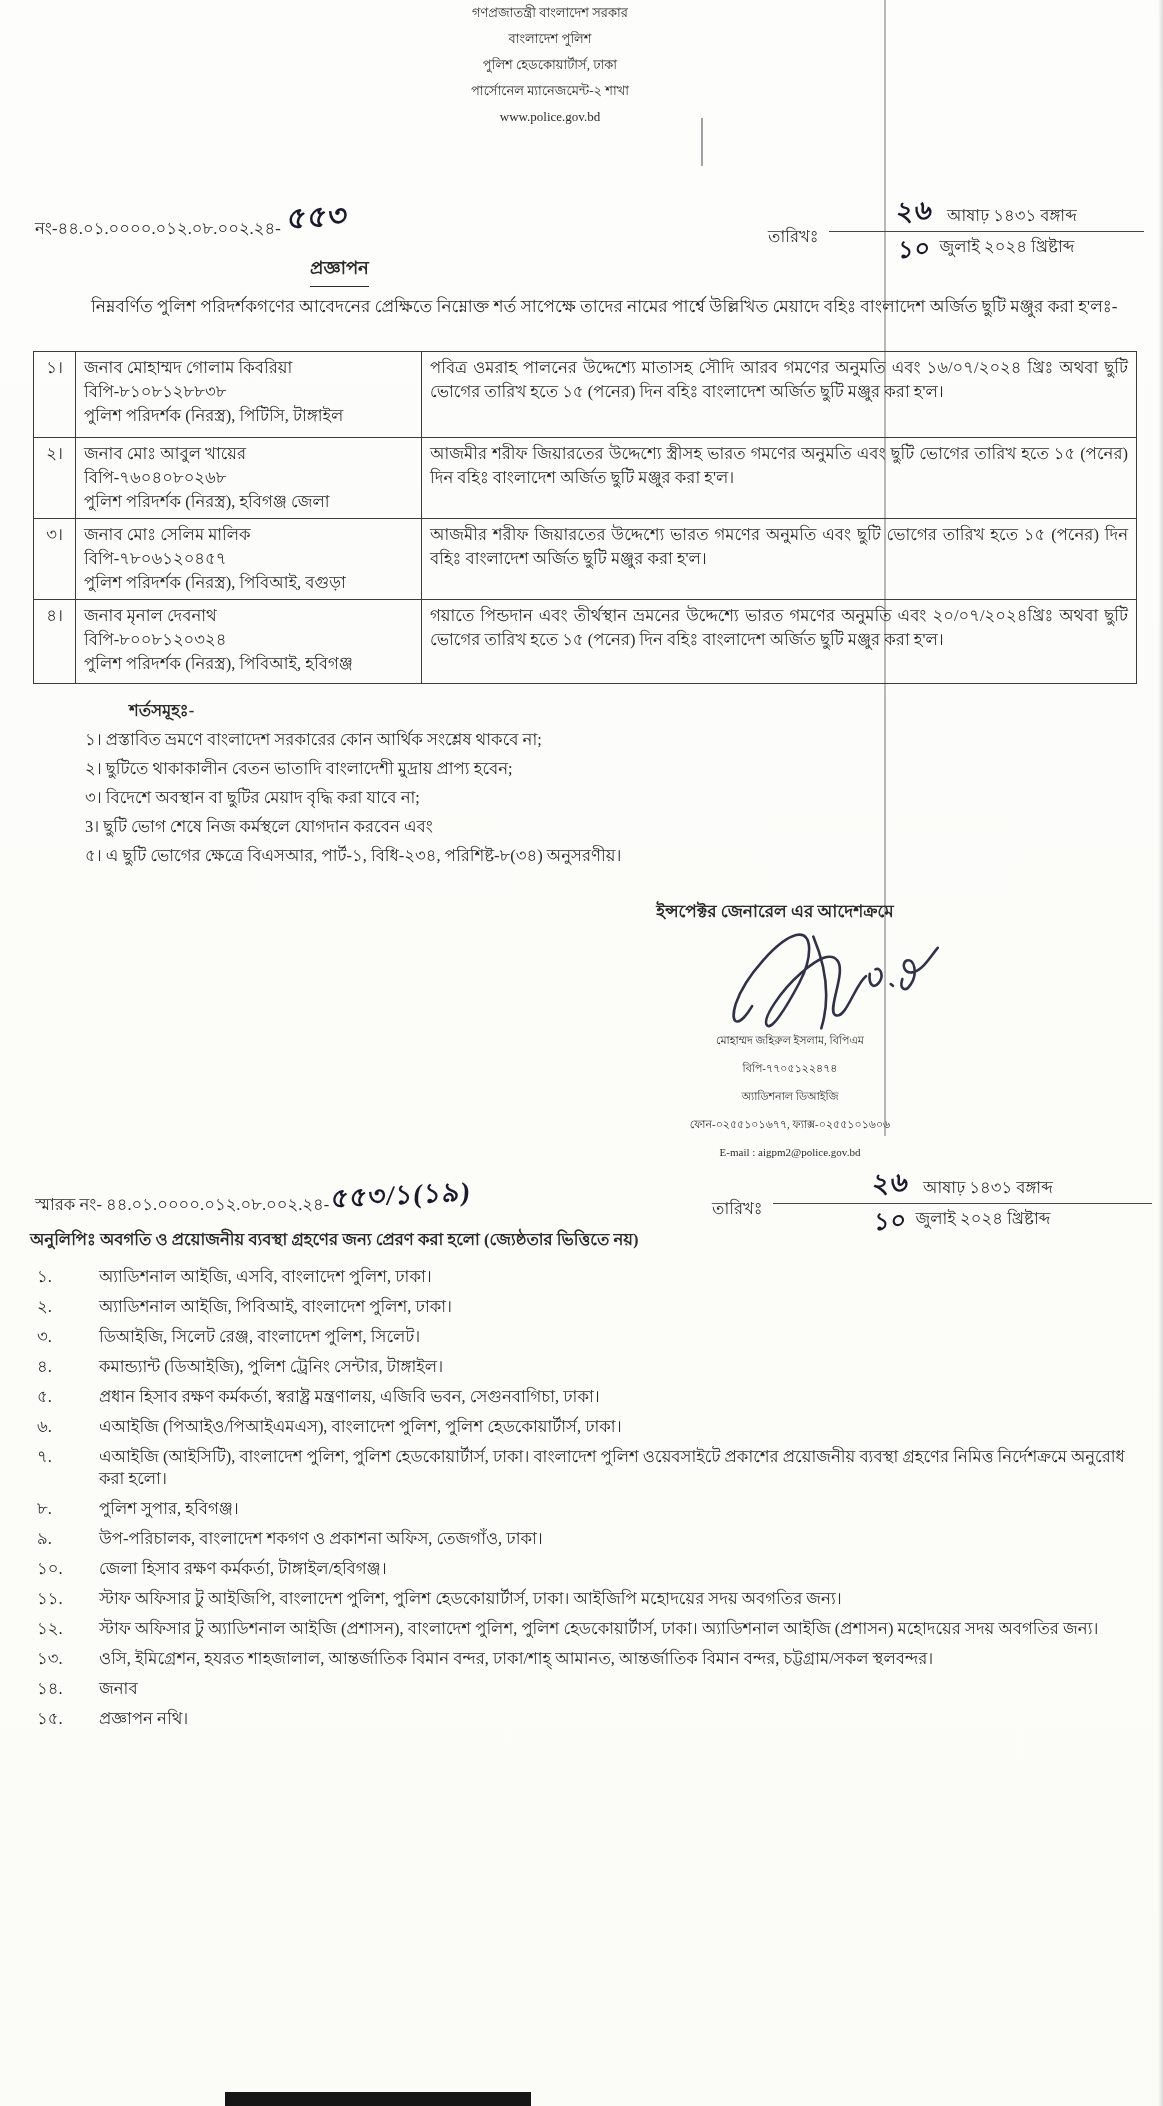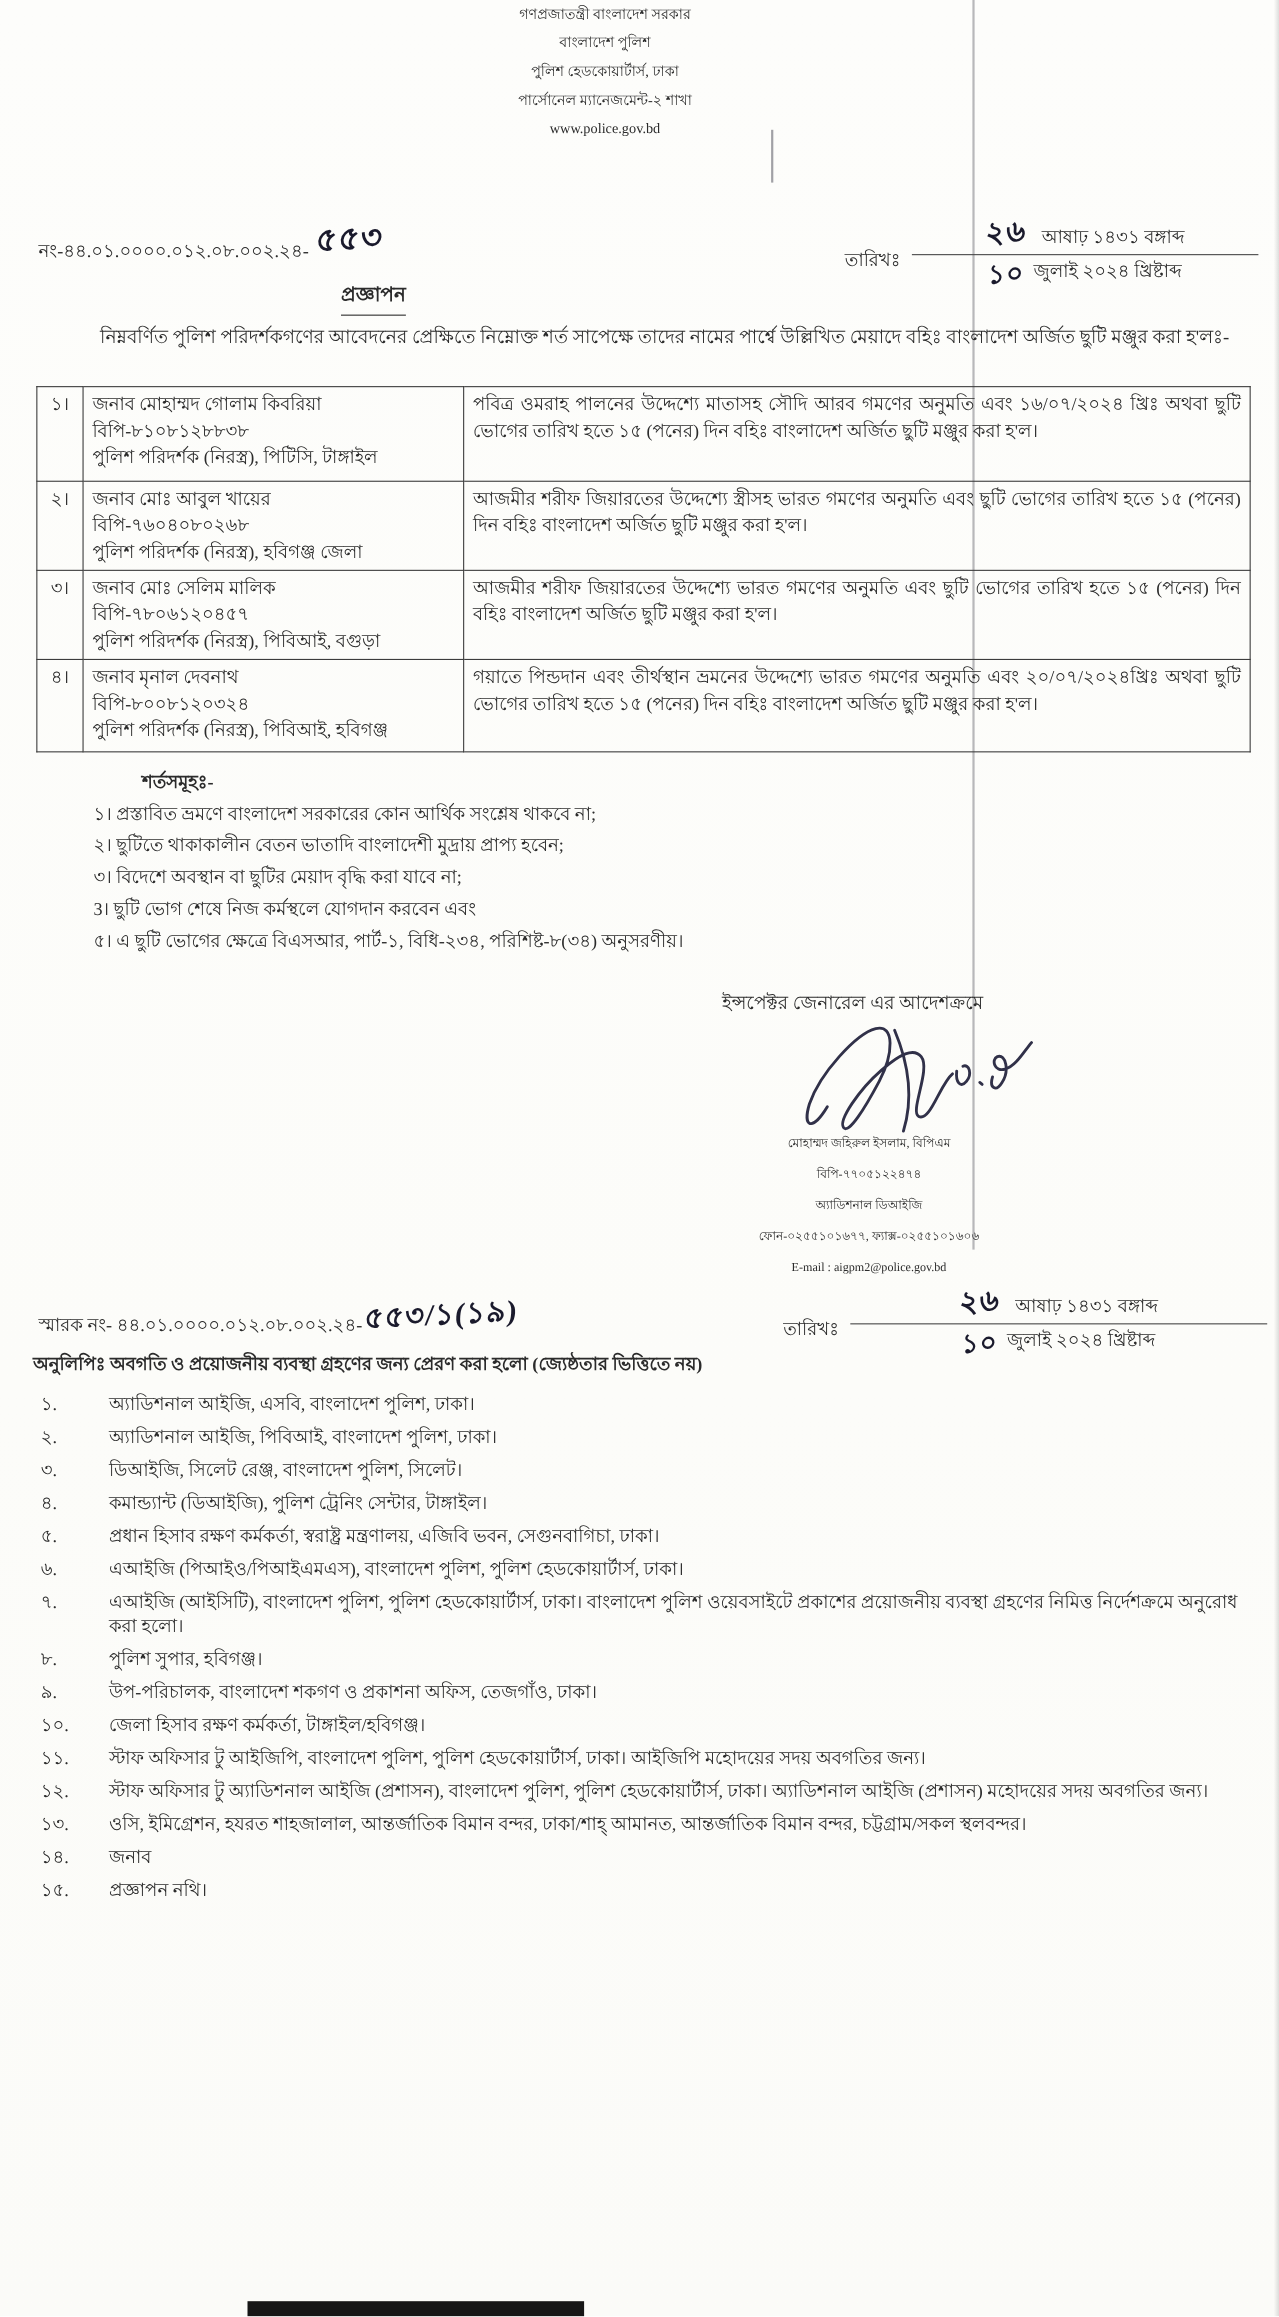--- a/index.html
+++ b/index.html
@@ -46,21 +46,21 @@
   td.c-serial { width:42px; text-align:center; padding-left:2px; padding-right:2px; }
   td.c-name { width:346px; }
   td.c-details { text-align:justify; }
   tr.r0 { height:86px; } tr.r1 { height:78px; } tr.r2 { height:80px; } tr.r3 { height:84px; }
 
   
   .conditions { font-size:16.5px; line-height:29px; }
   .cond-head { font-weight:700; margin-bottom:0px;margin-left:44px; }
 
   
-  .order-line { width:320px; text-align:center; font-size:17px; font-weight:400; }
+  .order-line { width:320px; text-align:center; font-size:17px; font-weight:700; }
   .sig-svg { transform:rotate(-5deg); }
   .sign-block { width:400px; text-align:center; font-size:11px; }
   .sign-block > div { margin-bottom:7px; line-height:21px; }
 
   
   .dist-head { font-size:16.5px; font-weight:700; }
   .dist-list { width:1112px; }
   .dist-item { display:grid; grid-template-columns:64px 1fr; margin-bottom:8px; font-size:16.5px; line-height:22px; }
   .dist-item .num { padding-left:2px; }
 

